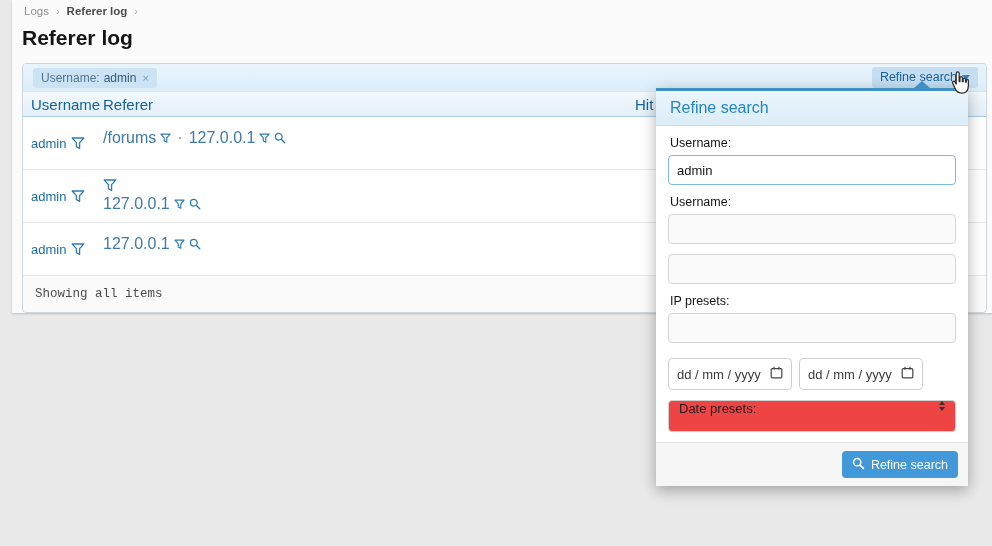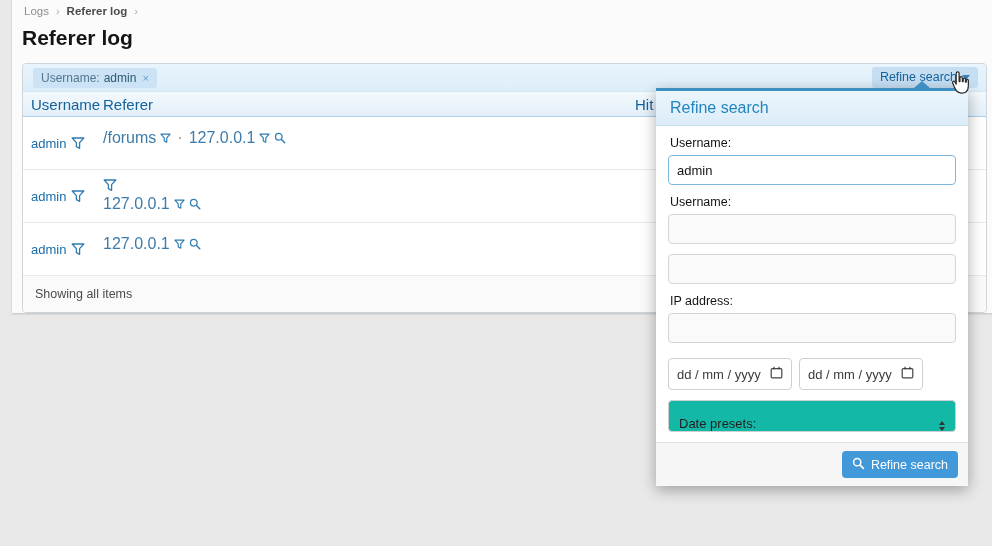--- a/index.html
+++ b/index.html
@@ -63,21 +63,21 @@
   }
   .cell-referer { position:absolute; left:80px; top:9px; }
   .ref-line1 { display:flex; align-items:center; gap:6px; font-size:13.5px; font-weight:bold; color:#176ba8; }
   .ref-line2 { display:flex; align-items:center; gap:4px; font-size:16px; color:#3e7ba9; margin-top:3px; }
   .ref-dot { color:#8a8a8a; margin:0 2px; }
   .cell-hits { position:absolute; left:594px; width:46px; top:0; height:53px; line-height:53px; text-align:right; font-size:13px; color:#222; }
   .funnel-icon { color:#2f7cb4; display:inline-flex; cursor:pointer; }
   .zoom-icon { color:#2f7cb4; display:inline-flex; cursor:pointer; }
   .tfoot {
     height:36px; line-height:36px; background:#fafafa; color:#4c4c4c;
-    font-size:12.5px; padding-left:12px; border-radius:0 0 4px 4px;
+    font-size:12.5px; padding-left:12px; border-radius:0 0 4px 4px;font-family:Liberation Mono, monospace;
   }
 
   
   .popup {
     position:absolute; left:656px; top:88px; width:312px;
     background:#fff; box-shadow:0 4px 14px rgba(0,0,0,.32);
   }
   .popup-topbar { height:3px; background:#3e8fc4; position:relative; }
   .popup-caret {
     position:absolute; left:258px; top:-7px; width:0; height:0;
@@ -97,22 +97,22 @@
     font-family:"Liberation Sans", sans-serif; outline:none;
   }
   .text-input.focused { border-color:#7cb8e0; background:#fff; }
   .date-row { display:flex; gap:7px; margin-bottom:10px;margin-top:15px; }
   .date-input {
     width:124px; height:32px; border:1px solid #cfcfcf; border-radius:4px; background:#fff;
     display:flex; align-items:center; justify-content:space-between; padding:0 8px;
     font-size:13px; color:#3c3c3c; cursor:text;
   }
   .select-box {
-    width:288px; height:32px; border:1px solid #cfcfcf; border-radius:4px; background:#14b8a6;
-    display:flex; align-items:flex-end; justify-content:space-between; padding:0 10px;
+    width:288px; height:32px; border:1px solid #cfcfcf; border-radius:4px; background:#ef4444;
+    display:flex; align-items:flex-start; justify-content:space-between; padding:0 10px;
     font-size:13px; color:#1f1f1f; cursor:pointer;
   }
   .updown { display:flex; flex-direction:column; gap:2px; }
   .tri-up { width:0; height:0; border-left:3.5px solid transparent; border-right:3.5px solid transparent; border-bottom:4.5px solid #333; }
   .tri-down { width:0; height:0; border-left:3.5px solid transparent; border-right:3.5px solid transparent; border-top:4.5px solid #333; }
   .popup-footer {
     background:#f6f6f6; border-top:1px solid #e3e3e3; padding:8px 10px;
     display:flex; justify-content:flex-end;
   }
   .submit-btn {
@@ -266,21 +266,21 @@
   <div class="popup-body">
 
     <div class="field-label">Username:</div>
     <input class="text-input focused" type="text" autofocus="" value="admin" style="">
 
     <div class="field-label">Username:</div>
     <input class="text-input" type="text" value="" style="">
 
     <input class="text-input" type="text" value="" style="">
 
-    <div class="field-label">IP address:</div>
+    <div class="field-label">IP presets:</div>
     <input class="text-input" type="text" value="" style="">
 
     <div class="date-row">
       <div class="date-input">
         <span>dd / mm / yyyy</span>
         <span>
           <svg width="13" height="13" viewBox="0 0 13 13">
               <rect x="1.2" y="2.6" width="10.6" height="9.2" rx="1" fill="none" stroke="#444" stroke-width="1.2"></rect>
               <line x1="4" y1="0.8" x2="4" y2="3.6" stroke="#444" stroke-width="1.2"></line>
               <line x1="9" y1="0.8" x2="9" y2="3.6" stroke="#444" stroke-width="1.2"></line>

